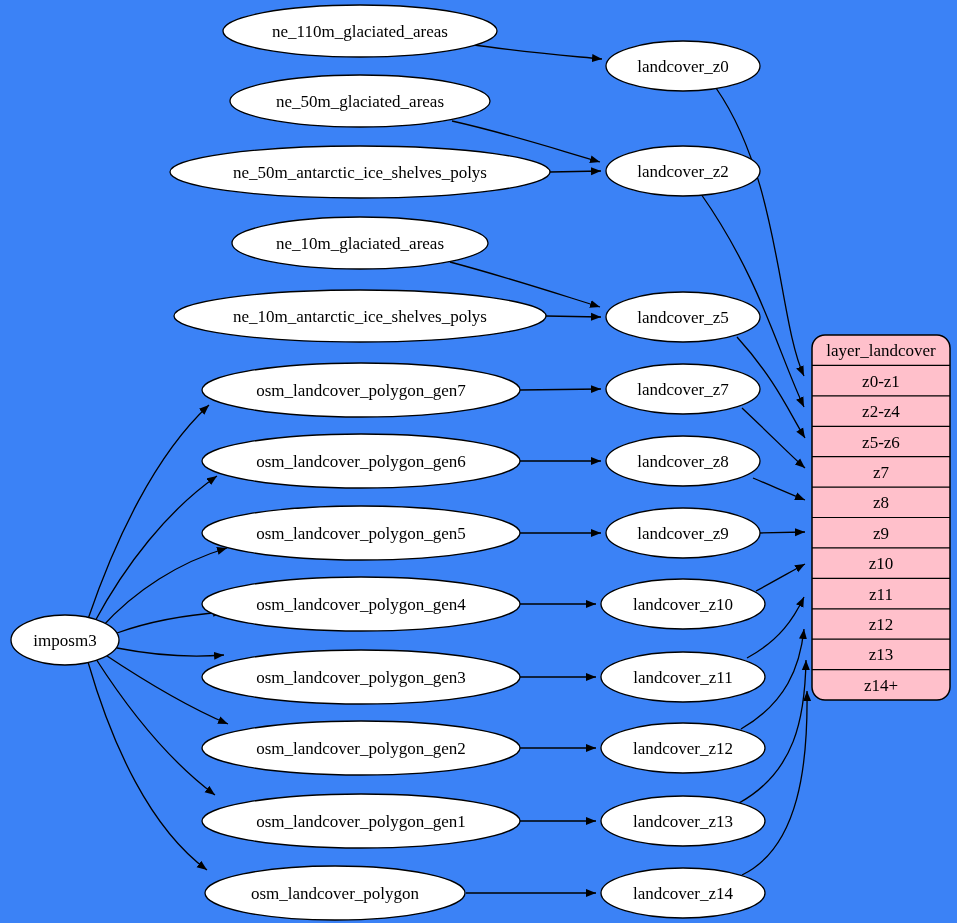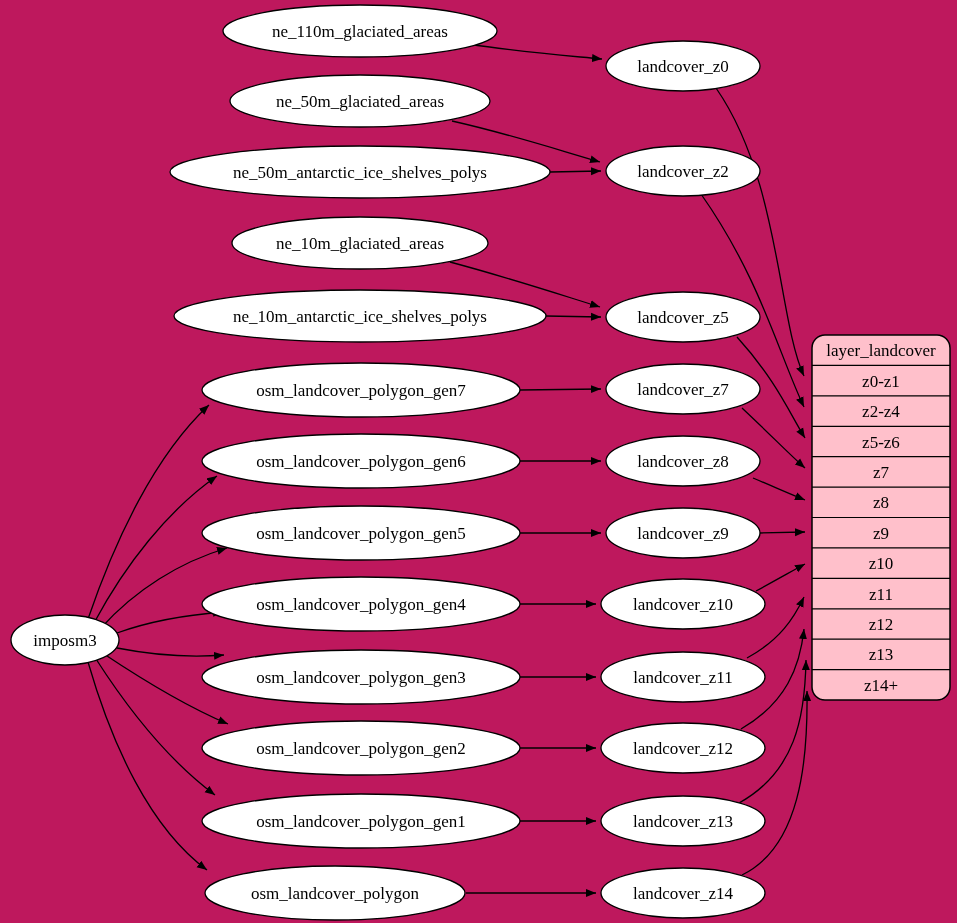--- a/index.html
+++ b/index.html
@@ -4,21 +4,21 @@
 <style>
   html, body {
     margin: 0;
     padding: 0;
     background: #ffffff;
   }
   .canvas {
     position: relative;
     width: 957px;
     height: 923px;
-    background: #be185d;
+    background: #3b82f6;
     font-family: "Liberation Serif", "DejaVu Serif", serif;
   }
   svg { display: block; }
   .edge {
     fill: none;
     stroke: #000000;
     stroke-width: 1.3;
   }
   .node-ellipse {
     fill: #ffffff;

